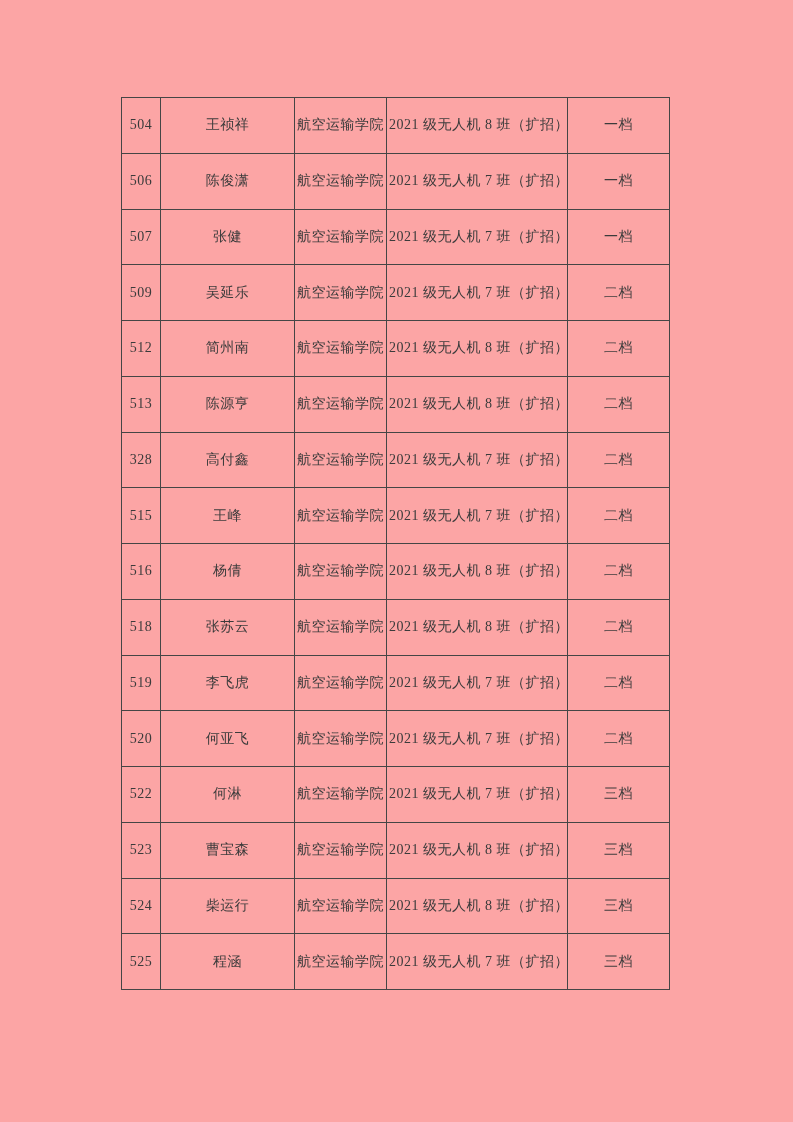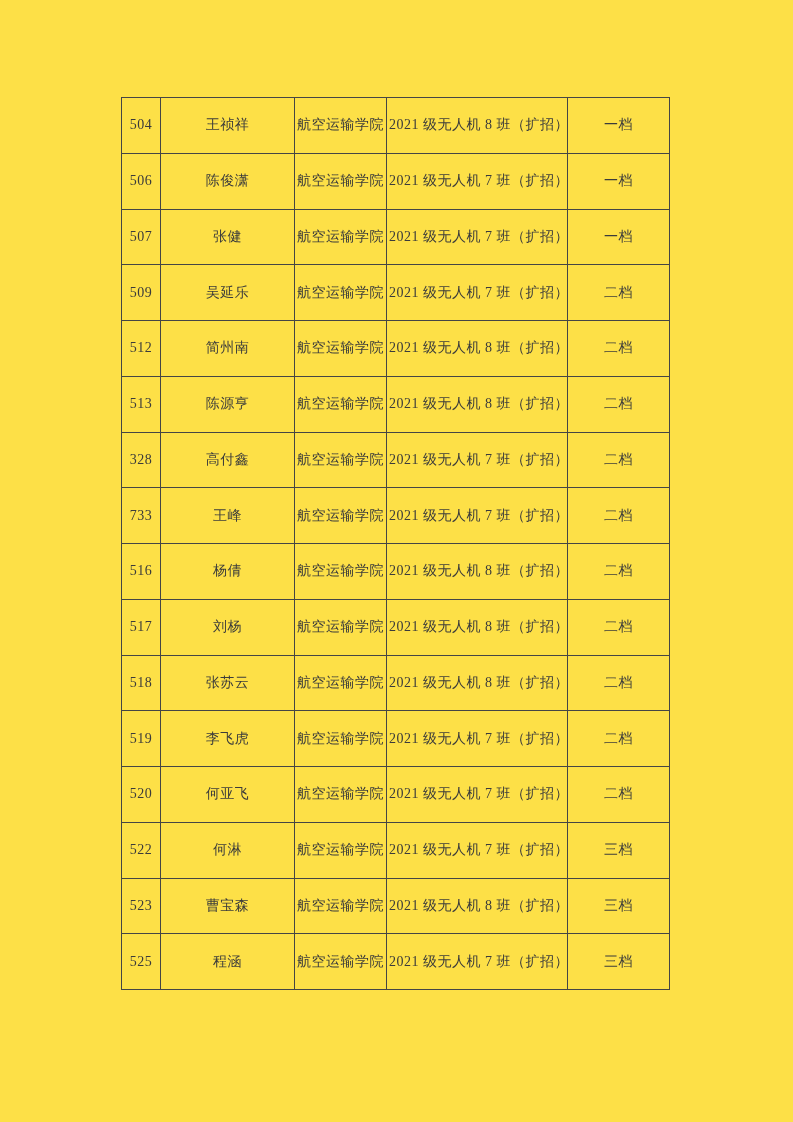--- a/index.html
+++ b/index.html
@@ -12,21 +12,21 @@
     background: #ffffff;
     position: relative;
     font-family: "Liberation Serif", "DejaVu Serif", serif;
     overflow: hidden;
   }
   .page {
     position: absolute;
     left: 0; top: 0;
     width: 793px;
     height: 1122px;
-    background: #fde047;
+    background: #fca5a5;
   }
   table.roster {
     position: absolute;
     left: 121px;
     top: 97px;
     width: 548px;
     height: 893px;
     border-collapse: collapse;
     table-layout: fixed;
   }
@@ -106,36 +106,29 @@
           <td>二档</td>
         </tr>
         <tr>
           <td>328</td>
           <td>高付鑫</td>
           <td>航空运输学院</td>
           <td>2021 级无人机 7 班（扩招）</td>
           <td>二档</td>
         </tr>
         <tr>
-          <td>733</td>
+          <td>515</td>
           <td>王峰</td>
           <td>航空运输学院</td>
           <td>2021 级无人机 7 班（扩招）</td>
           <td>二档</td>
         </tr>
         <tr>
           <td>516</td>
           <td>杨倩</td>
-          <td>航空运输学院</td>
-          <td>2021 级无人机 8 班（扩招）</td>
-          <td>二档</td>
-        </tr>
-        <tr>
-          <td>517</td>
-          <td>刘杨</td>
           <td>航空运输学院</td>
           <td>2021 级无人机 8 班（扩招）</td>
           <td>二档</td>
         </tr>
         <tr>
           <td>518</td>
           <td>张苏云</td>
           <td>航空运输学院</td>
           <td>2021 级无人机 8 班（扩招）</td>
           <td>二档</td>
@@ -162,20 +155,27 @@
           <td>三档</td>
         </tr>
         <tr>
           <td>523</td>
           <td>曹宝森</td>
           <td>航空运输学院</td>
           <td>2021 级无人机 8 班（扩招）</td>
           <td>三档</td>
         </tr>
         <tr>
+          <td>524</td>
+          <td>柴运行</td>
+          <td>航空运输学院</td>
+          <td>2021 级无人机 8 班（扩招）</td>
+          <td>三档</td>
+        </tr>
+        <tr>
           <td>525</td>
           <td>程涵</td>
           <td>航空运输学院</td>
           <td>2021 级无人机 7 班（扩招）</td>
           <td>三档</td>
         </tr>
       </tbody>
   </table>
 </div>
 

